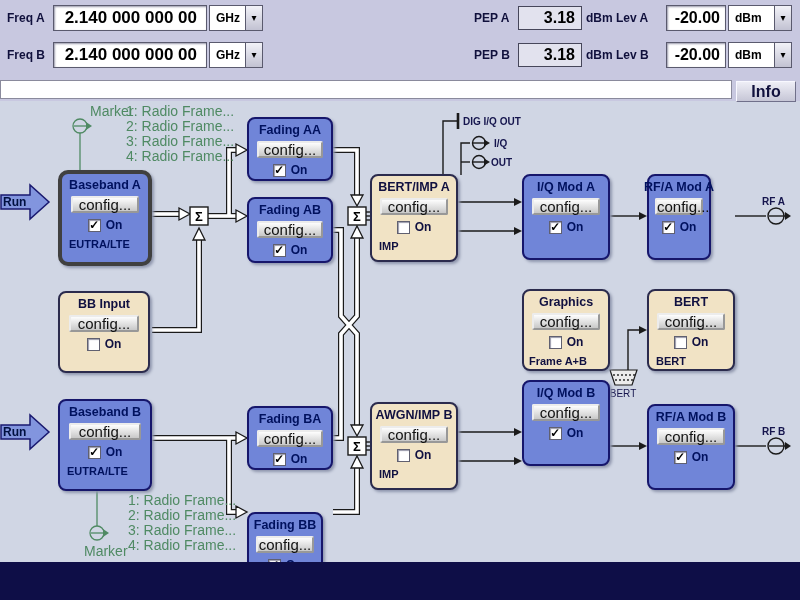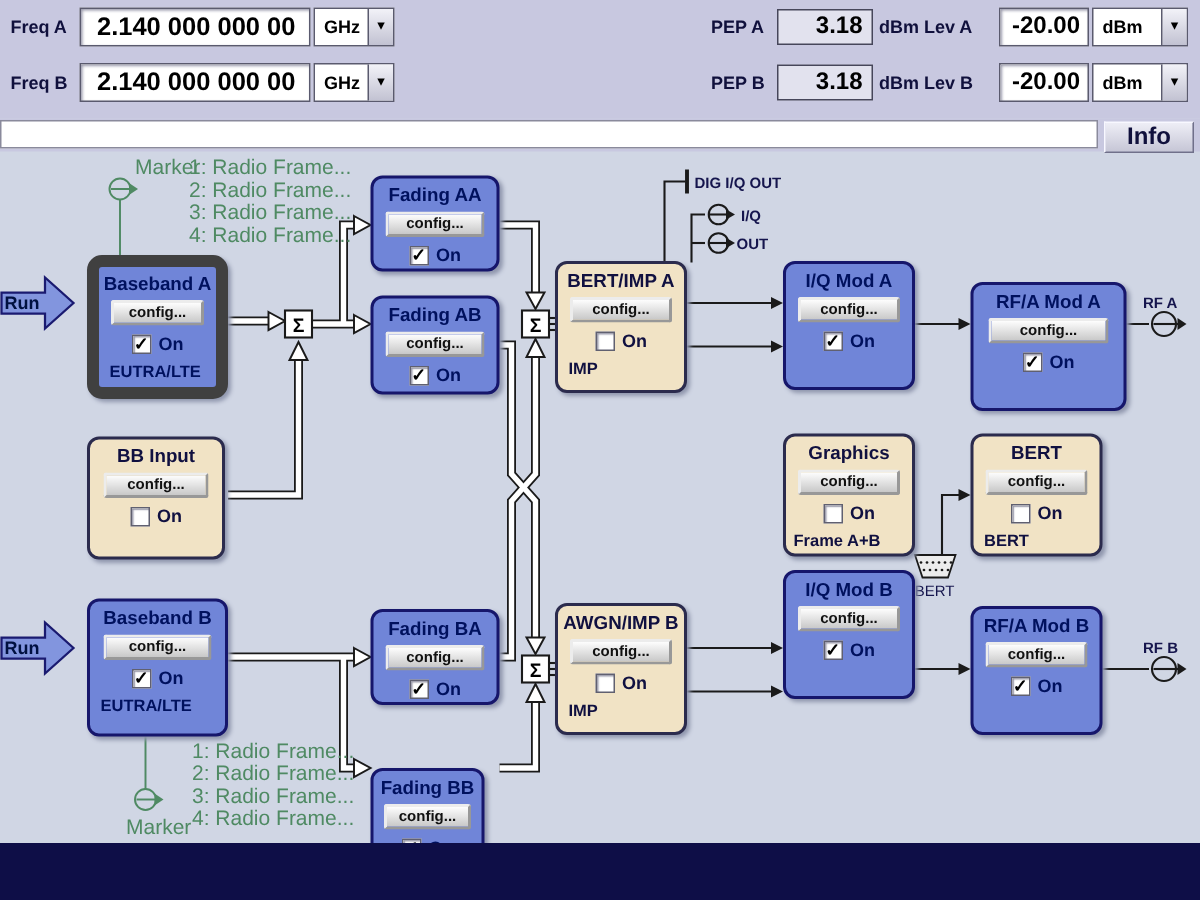--- a/index.html
+++ b/index.html
@@ -43,26 +43,26 @@
   .sumbox{fill:#fff;stroke:#1a1a1a;stroke-width:1.4}
   .sumtxt{font:bold 13px "Liberation Sans",sans-serif;fill:#000}
   .wlbl{font:bold 10px "Liberation Sans",sans-serif;fill:#15154d}
 
   
   .block{position:absolute;border:2px solid #16166b;border-radius:8px;box-sizing:border-box;
          box-shadow:2px 2px 3px #8f96ad;padding-top:4px;display:flex;flex-direction:column;
          align-items:center;z-index:2;cursor:pointer}
   .block.blue{background:#7085d8}
   .block.tan{background:#f1e3c5;border-color:#2b2b4d}
-  .block.selected{border:8px solid #404040;border-radius:10px}
+  .block.selected{border:4px solid #404040;border-radius:10px}
   .bt{font-weight:bold;font-size:12.5px;color:#00115e;line-height:15px;white-space:nowrap}
   .tan .bt,.tan .onrow,.tan .sub{color:#101040}
   .cfg{width:80%;height:17px;margin-top:3px;background:linear-gradient(180deg,#fdfdfd,#c8c8c8);
        border:2px outset #ececec;border-radius:2px;font-family:"Liberation Sans",sans-serif;
-       font-weight:bold;font-size:10px;color:#111;padding:0;cursor:pointer;line-height:12px}
+       font-weight:normal;font-size:15px;color:#111;padding:0;cursor:pointer;line-height:12px}
   .onrow{display:flex;align-items:center;gap:5px;margin-top:5px;font-weight:bold;font-size:12px;color:#00115e;cursor:pointer}
   .cb{width:13px;height:13px;background:#fff;border:1px solid #606070;box-shadow:inset 1px 1px 1px #9a9aaa;
       display:flex;align-items:center;justify-content:center;font-size:12px;font-weight:bold;color:#000;box-sizing:border-box}
   .cb.checked::after{content:"✓"}
   .sub{font-weight:bold;font-size:11px;color:#00115e;margin-top:6px;align-self:flex-start;padding-left:7px;white-space:nowrap}
 
   .runarrow{position:absolute;z-index:2}
   .runtxt{font:bold 12px "Liberation Sans",sans-serif;fill:#001040}
 
   .gtext{position:absolute;font-size:14px;color:#4f8a63;z-index:2;white-space:nowrap}
@@ -316,21 +316,21 @@
 
 <div class="block blue" style="left:522px;top:174px;width:88px;height:86px">
   <div class="bt">I/Q Mod A</div>
   <button class="cfg">config...</button>
   <div class="onrow">
     <span class="cb checked"></span>
     <span>On</span>
   </div>
 </div>
 
-<div class="block blue" style="left:647px;top:188px;width:104px;height:86px">
+<div class="block blue" style="left:647px;top:174px;width:64px;height:86px">
   <div class="bt">RF/A Mod A</div>
   <button class="cfg">config...</button>
   <div class="onrow">
     <span class="cb checked"></span>
     <span>On</span>
   </div>
 </div>
 
 <div class="block tan" style="left:58px;top:291px;width:92px;height:82px">
   <div class="bt">BB Input</div>

